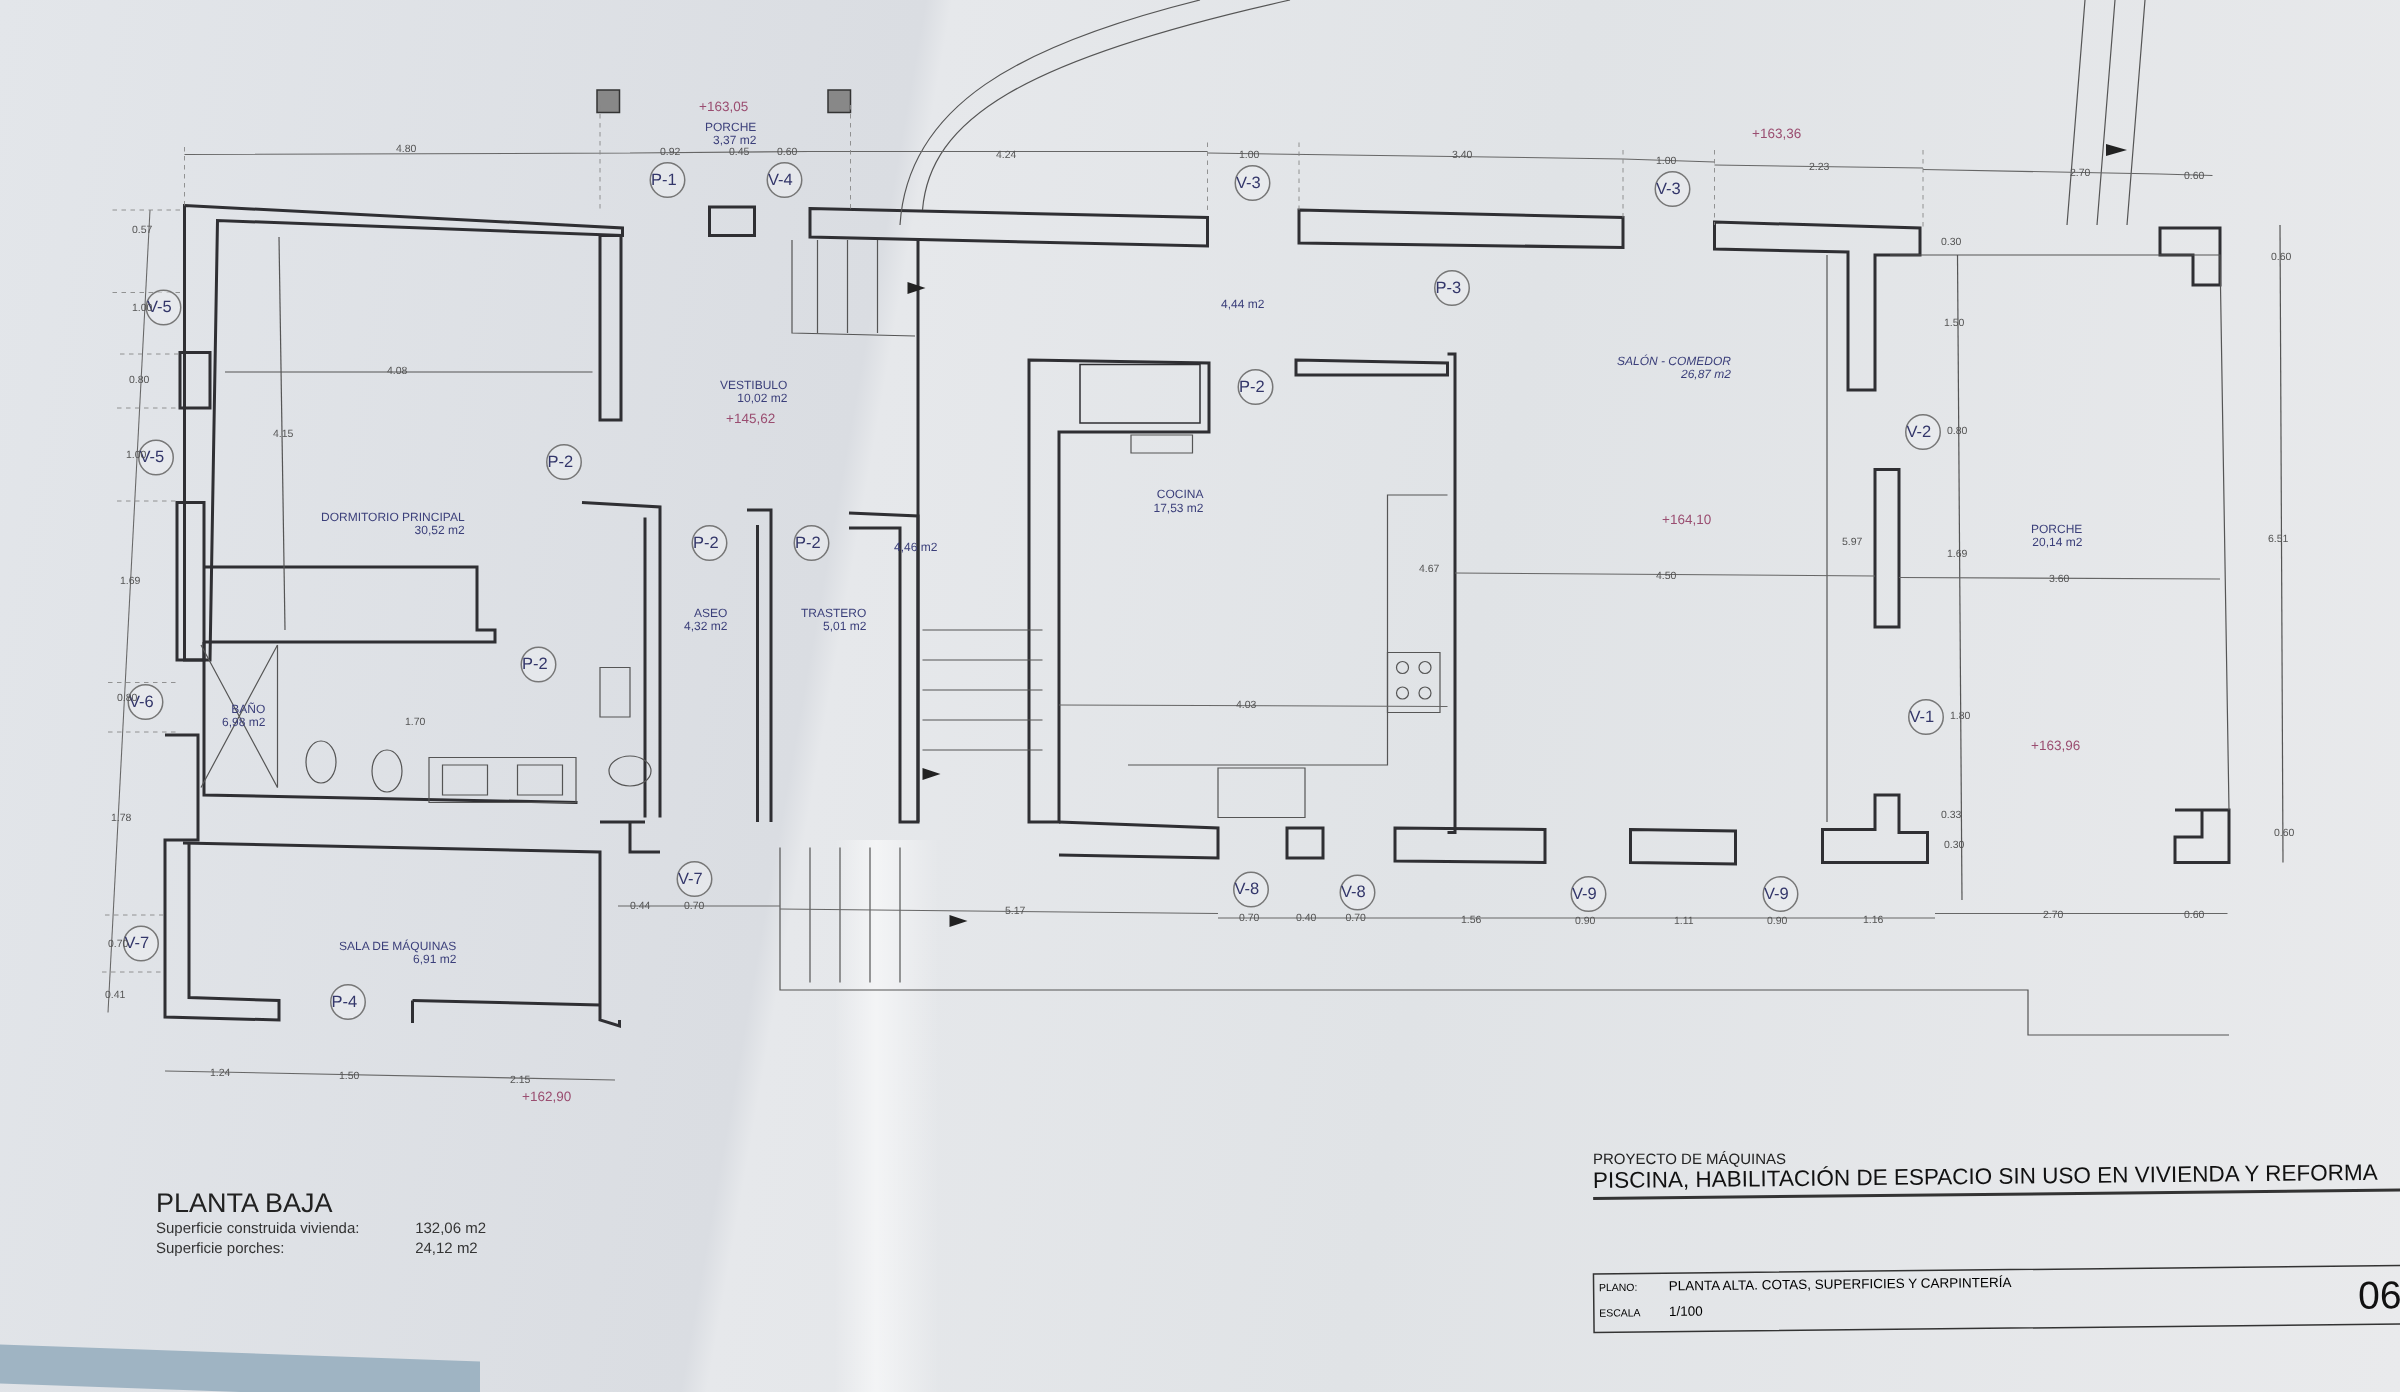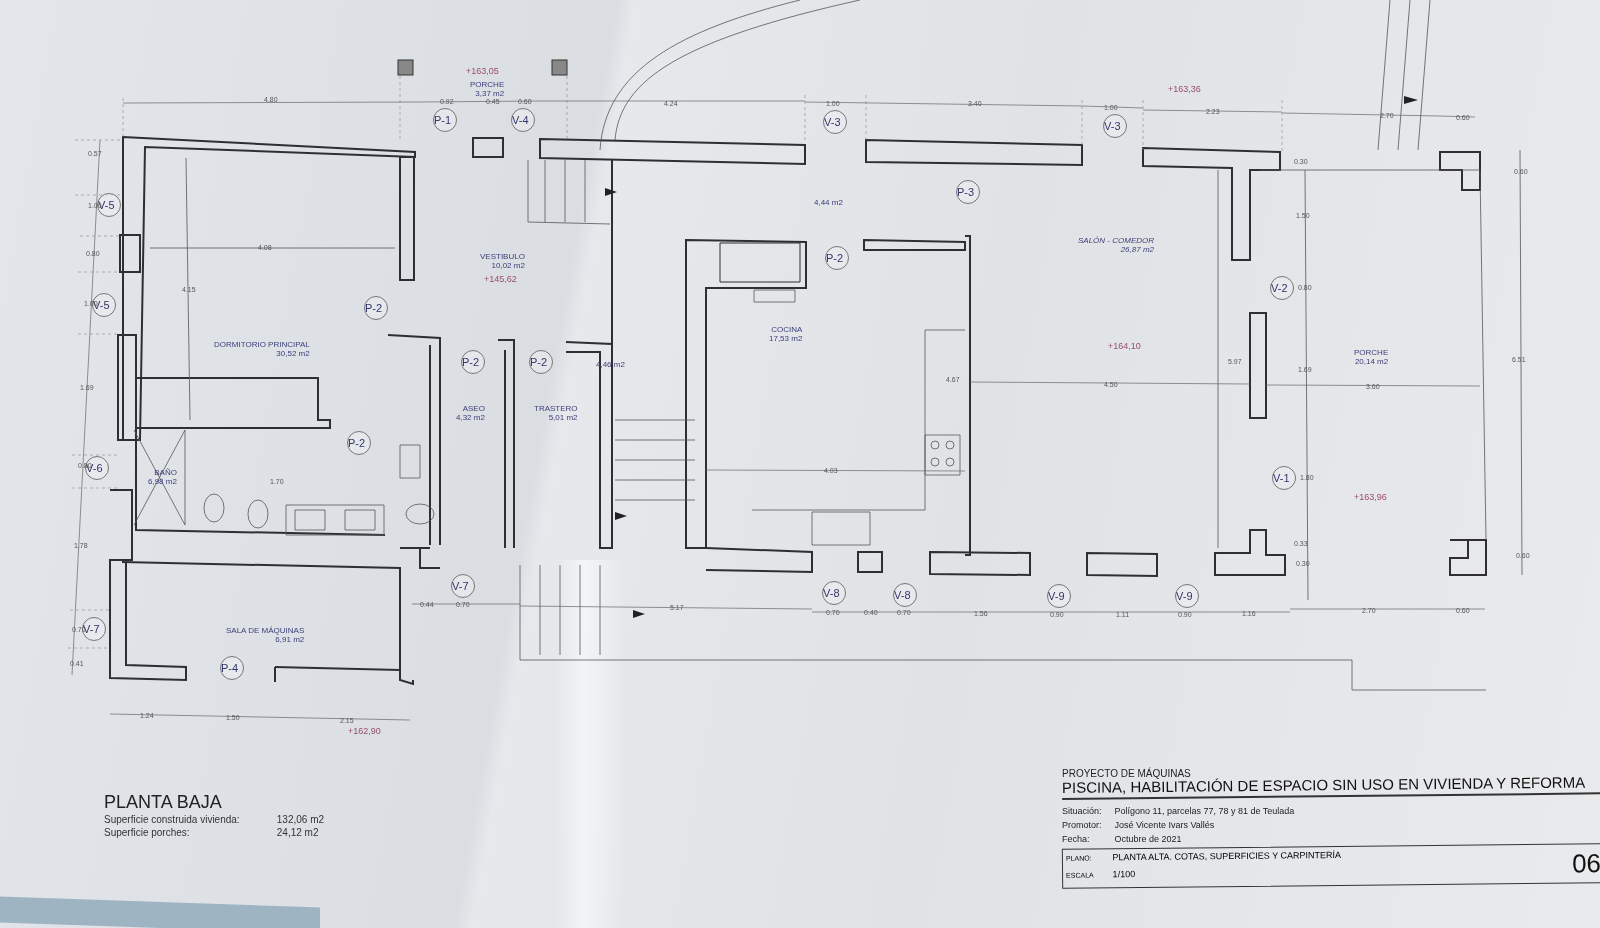--- a/index.html
+++ b/index.html
@@ -289,34 +289,20 @@
     </div>
     <div class="r">
       <span class="k">Superficie porches:</span>
       <span>24,12 m2</span>
     </div>
   </div>
 
   <div class="title-block">
     <div class="tb-sub">PROYECTO DE MÁQUINAS</div>
     <div class="tb-main">PISCINA, HABILITACIÓN DE ESPACIO SIN USO EN VIVIENDA Y REFORMA</div>
-    <div style="margin-top:4px">
-      <div class="tb-row">
-        <span class="k">Situación:</span>
-        <span>Polígono 11, parcelas 77, 78 y 81 de Teulada</span>
-      </div>
-      <div class="tb-row">
-        <span class="k">Promotor:</span>
-        <span>José Vicente Ivars Vallés</span>
-      </div>
-      <div class="tb-row">
-        <span class="k">Fecha:</span>
-        <span>Octubre de 2021</span>
-      </div>
-    </div>
     <div class="tb-box">
       <div class="r">
         <span class="k">PLANO:</span>
         <span>PLANTA ALTA. COTAS, SUPERFICIES Y CARPINTERÍA</span>
       </div>
       <div class="r">
         <span class="k">ESCALA</span>
         <span>1/100</span>
       </div>
       <div class="tb-num">06</div>

